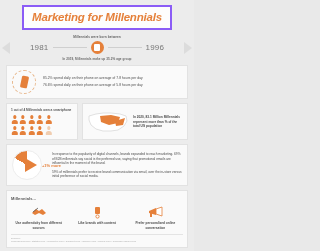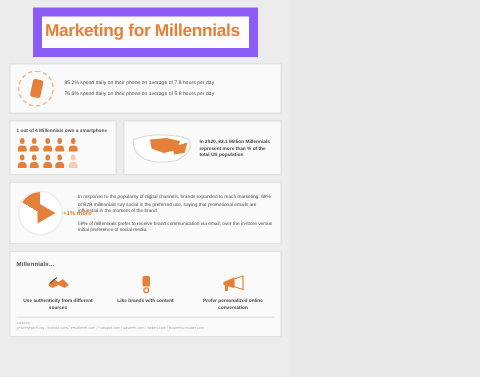--- a/index.html
+++ b/index.html
@@ -13,22 +13,24 @@
   .poster{
     position:absolute;inset:0;
     background:#ececec;
     display:flex;flex-direction:column;
   }
 
   
   .title-wrap{
     margin:5px 22px 0 22px;
     background:#fdfdfd;
-    border:6px solid #8b5cf6;
+    border:2px solid #8b5cf6;
     padding:4px 2px 5px 2px;
+    text-align:center;
+    font-style:italic;
   }
   .title{
     color:#e5803a;
     font-size:11.5px;
     font-weight:bold;
     letter-spacing:-0.2px;
     line-height:1.05;
     white-space:nowrap;
   }
 
@@ -190,20 +192,35 @@
 </style>
 </head>
 <body>
 
 <div class="poster">
 
   <div class="title-wrap">
     <div class="title">Marketing for Millennials</div>
   </div>
 
+  <div class="timeline-block">
+    <div class="chev left"></div>
+    <div class="chev right"></div>
+    <div class="tl-caption">Millennials were born between</div>
+    <div class="tl-row">
+      <span class="tl-year">1981</span>
+      <span class="tl-line"></span>
+      <span class="tl-icon">
+          <span class="sheet"></span>
+        </span>
+      <span class="tl-line"></span>
+      <span class="tl-year">1996</span>
+    </div>
+    <div class="sub-note">In 2019, Millennials make up 35.2% age group</div>
+  </div>
 
   <div class="card phone-row">
     <div class="circle-icon">
       <div class="phone-glyph"></div>
     </div>
     <div class="stat-lines">
       <div class="stat-line">85.2% spend daily on their phone on average of 7.8 hours per day</div>
       <div class="stat-line">76.6% spend daily on their phone on average of 5.8 hours per day</div>
     </div>
   </div>

